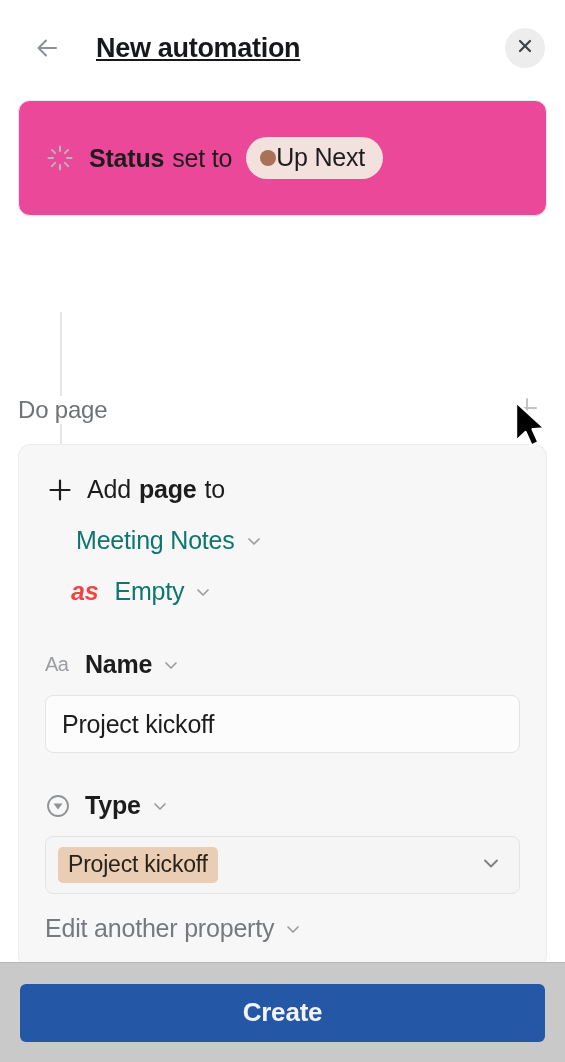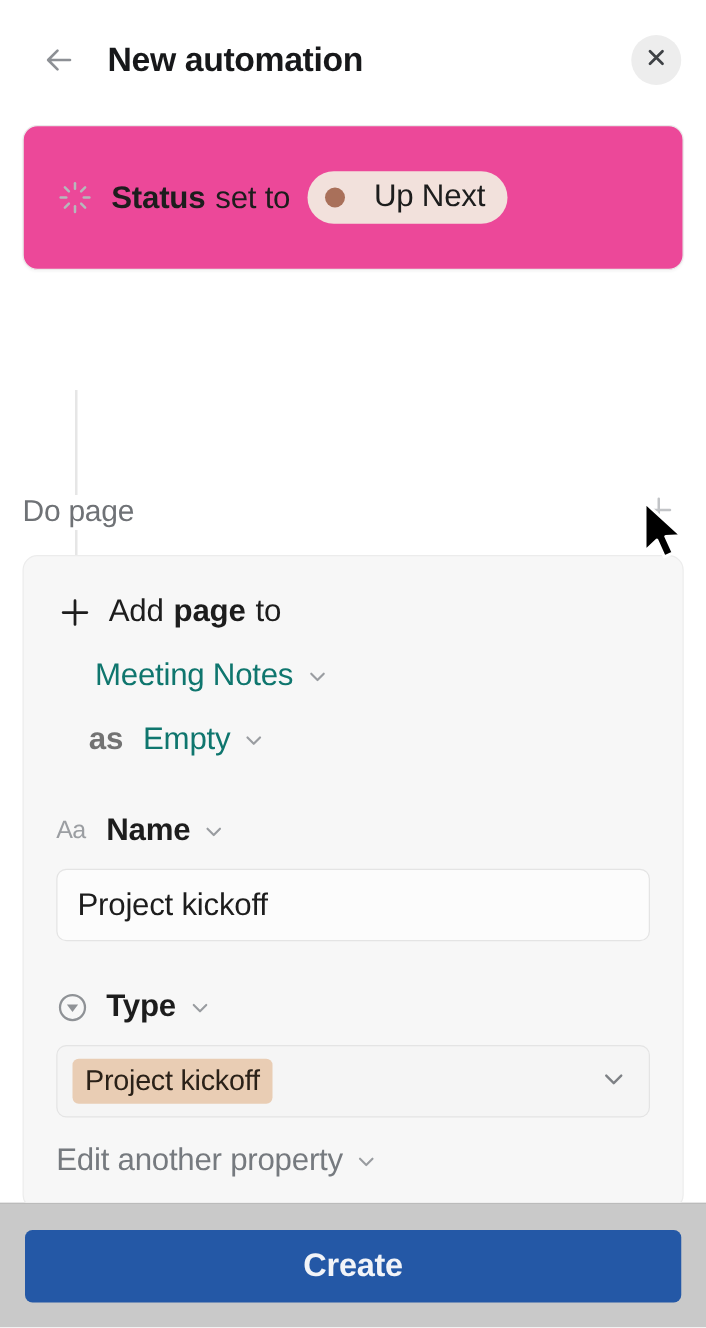--- a/index.html
+++ b/index.html
@@ -46,22 +46,23 @@
     cursor: pointer;
     flex: 0 0 auto;
   }
   .back-btn svg { display: block; }
 
   .page-title {
     font-size: 27px;
     font-weight: bold;
     letter-spacing: -0.3px;
     color: #17181a;
-    margin-left: 18px;
+    margin-left: 28px;
     white-space: nowrap;
+    text-decoration: underline;
   }
 
   .header-spacer { flex: 1 1 auto; }
 
   .close-btn {
     width: 40px;
     height: 40px;
     border-radius: 50%;
     background: #ededed;
     display: flex;
@@ -123,21 +124,21 @@
     align-items: center;
     white-space: nowrap;
   }
   .t-bold { font-weight: bold; }
   .t-reg  { font-weight: normal; margin-left: 8px; }
 
   .status-pill {
     margin-left: 14px;
     display: inline-flex;
     align-items: center;
-    gap: 23px;
+    gap: 0;
     background: #f2e1dc;
     border-radius: 999px;
     padding: 6px 18px 7px 14px;
     font-size: 25px;
     font-weight: normal;
     color: #1d1d1d;
     letter-spacing: -0.2px;
   }
   .status-dot {
     width: 16px;
@@ -220,22 +221,23 @@
     white-space: nowrap;
   }
   .sub-line.as-line { padding-left: 26px; }
 
   .dim {
     color: #0f766e;
     font-weight: normal;
     cursor: pointer;
   }
   .dark-bold {
-    color: #737373;
+    color: #ef4444;
     font-weight: bold;
+    font-style: italic;
   }
 
   .chev {
     margin-left: 9px;
     display: inline-flex;
     align-items: center;
     flex: 0 0 auto;
   }
 
   

